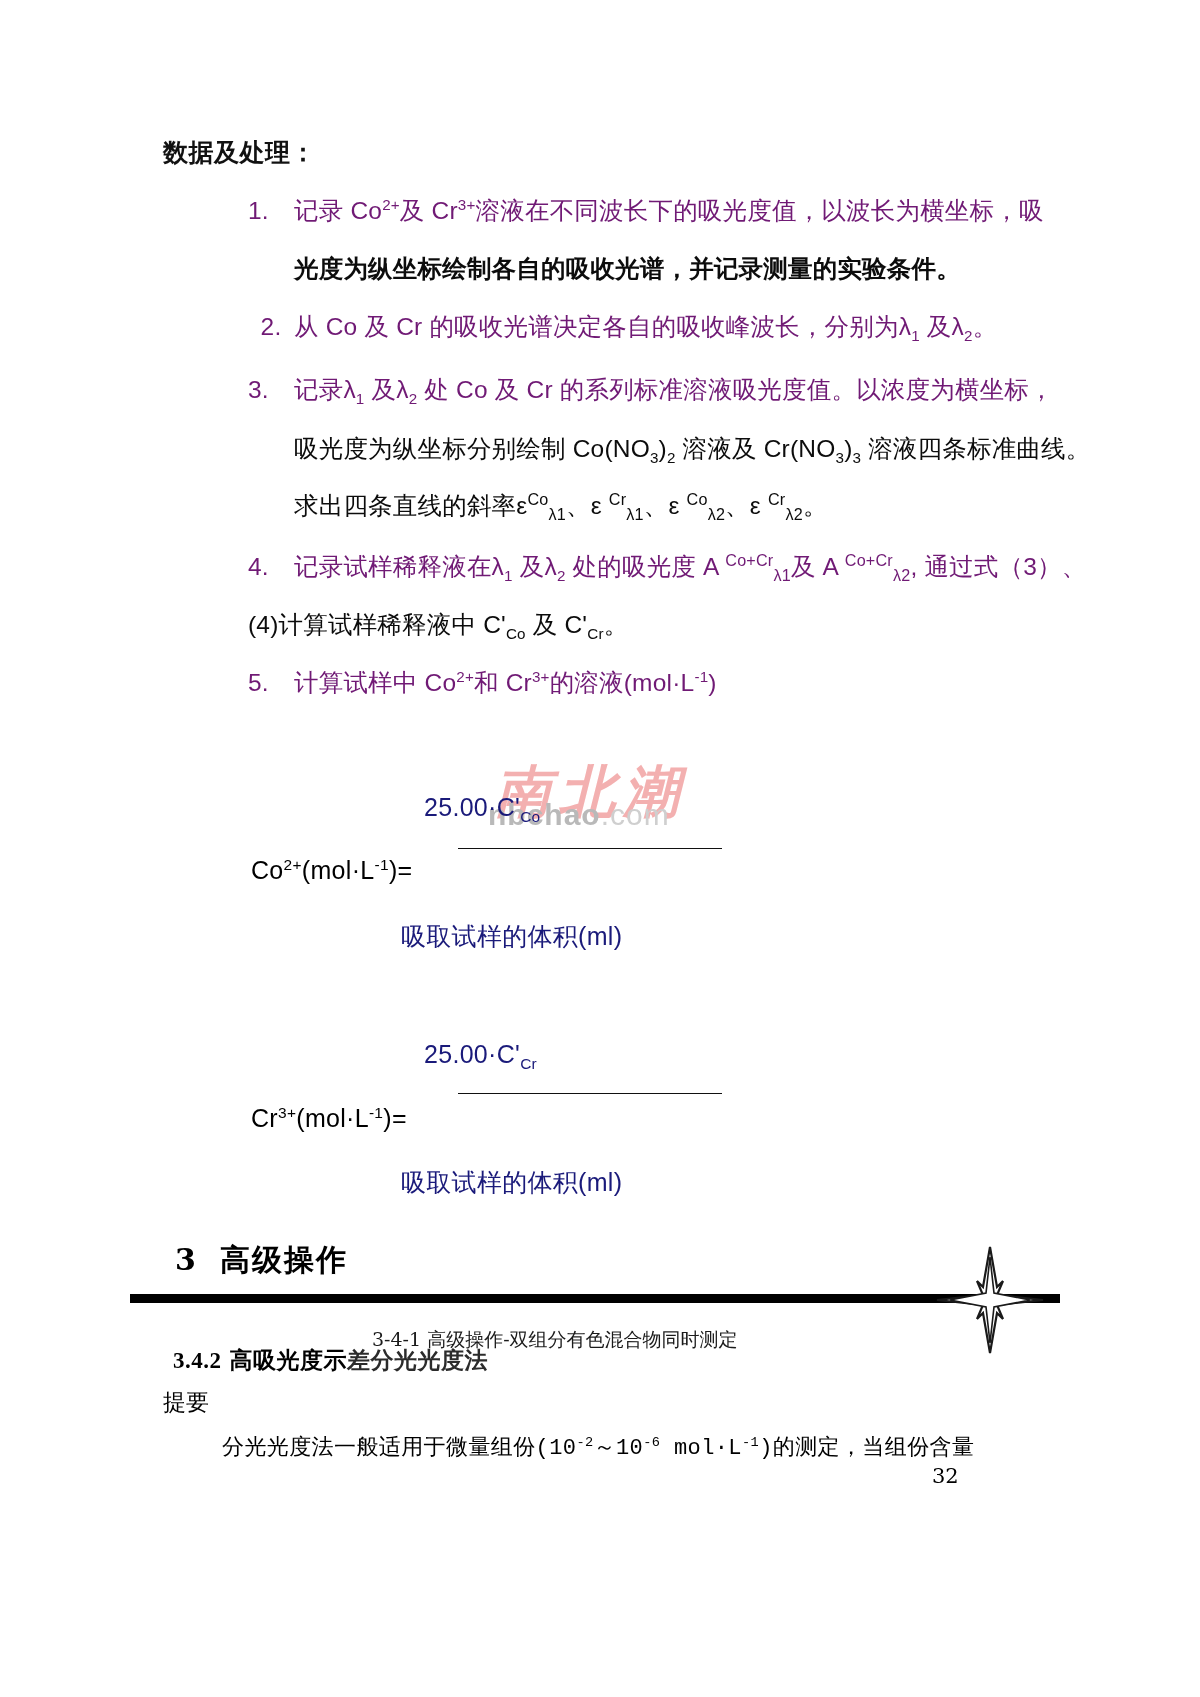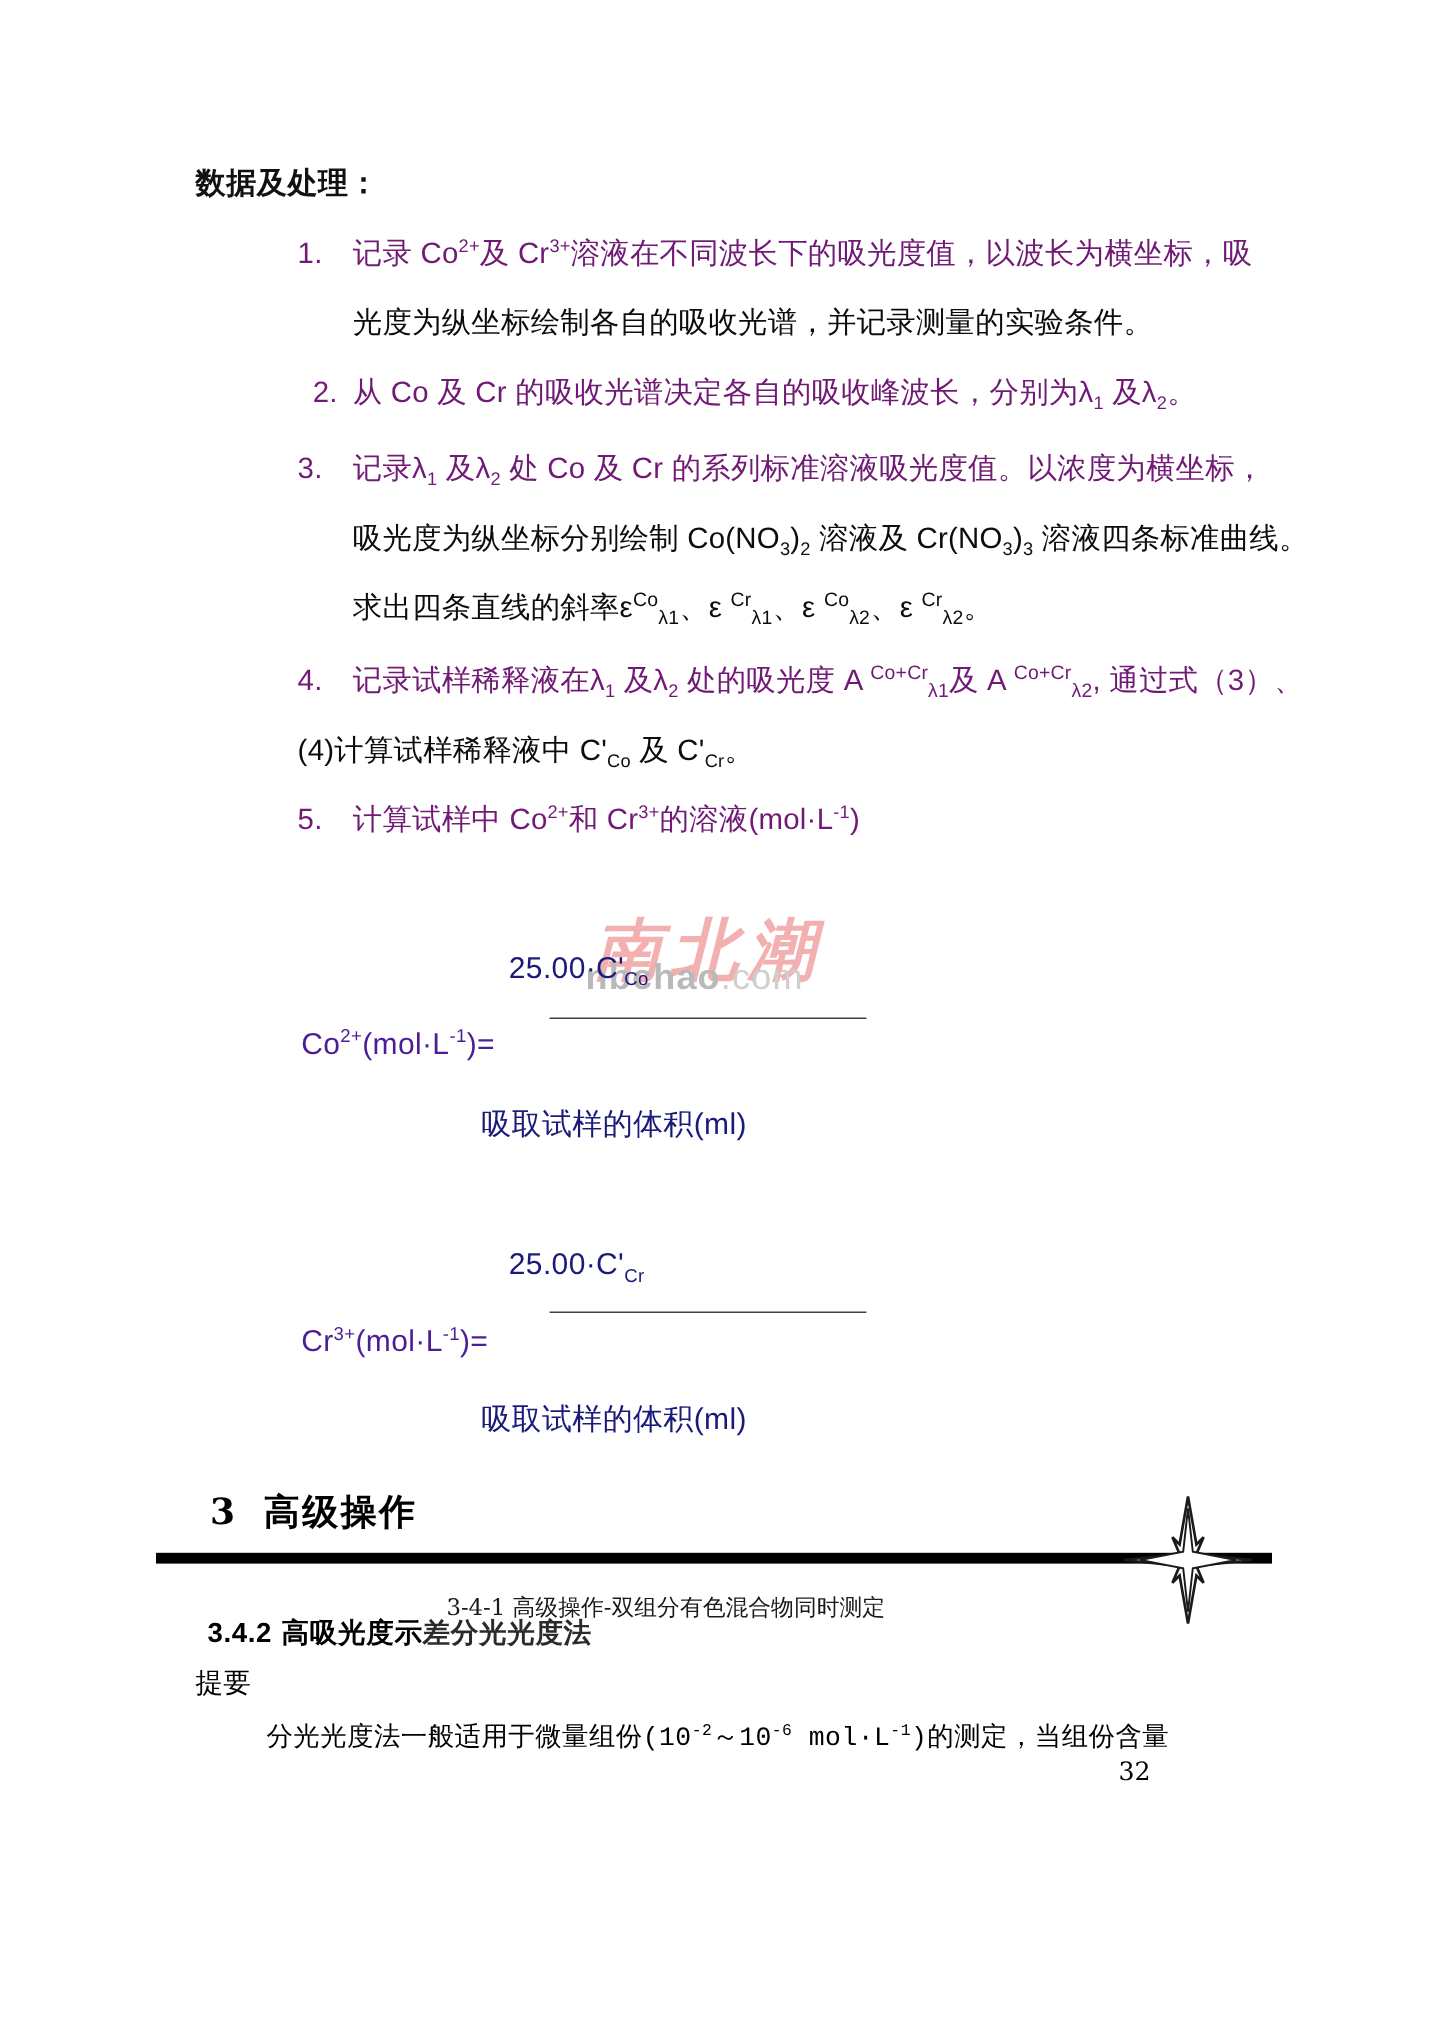--- a/index.html
+++ b/index.html
@@ -57,21 +57,21 @@
   .formula-num {
     position: absolute;
     font-size: 25px;
     color: #1a1a7a;
     letter-spacing: 0.3px;
     white-space: nowrap;
   }
   .formula-lhs {
     position: absolute;
     font-size: 25px;
-    color: #4c1d95;
+    color: #000000;
     letter-spacing: 0.3px;
     white-space: nowrap;
     text-align: right;
   }
   .formula-den {
     position: absolute;
     font-size: 25px;
     color: #1a1a7a;
     letter-spacing: 0.3px;
     white-space: nowrap;
@@ -133,21 +133,21 @@
   
   .caption-sm {
     position: absolute;
     font-family: "DejaVu Serif", "Liberation Serif", serif;
     font-size: 19px;
     color: #1a1a1a;
     white-space: nowrap;
   }
   .subsec {
     position: absolute;
-    font-family: Liberation Sans, sans-serif;
+    font-family: Liberation Serif, serif;
     font-size: 23px;
     font-weight: 700;
     color: #000;
     white-space: nowrap;
     letter-spacing: 0.5px;
   }
   .subsec .faded { color: #2b2b2b; }
 
   .tiyao {
     position: absolute;
@@ -174,21 +174,21 @@
 </head>
 <body>
 
 <div class="page">
 
   <div class="blk heading-label" style="left:163px; top:136px;">数据及处理：</div>
 
   <div class="blk li" style="left:248px; top:194px;">
     <span class="num">1.</span><span>记录 Co</span><sup>2+</sup><span>及 Cr</span><sup>3+</sup><span>溶液在不同波长下的吸光度值，以波长为横坐标，吸</span>
   </div>
-  <div class="blk cont" style="left:294px; top:252px;">光度为纵坐标绘制各自的吸收光谱，并记录测量的实验条件。</div>
+  <div class="blk cont" style="left:294px; top:252px;font-weight:bold;">光度为纵坐标绘制各自的吸收光谱，并记录测量的实验条件。</div>
 
   <div class="blk li" style="left:248px; top:310px;text-align:center;">
     <span class="num">2.</span><span>从 Co 及 Cr 的吸收光谱决定各自的吸收峰波长，分别为λ</span><sub>1</sub><span> 及λ</span><sub>2</sub><span>。</span>
   </div>
 
   <div class="blk li" style="left:248px; top:373px;">
     <span class="num">3.</span><span>记录λ</span><sub>1</sub><span> 及λ</span><sub>2</sub><span> 处 Co 及 Cr 的系列标准溶液吸光度值。以浓度为横坐标，</span>
   </div>
 
   <div class="blk cont" style="left:294px; top:432px;">

